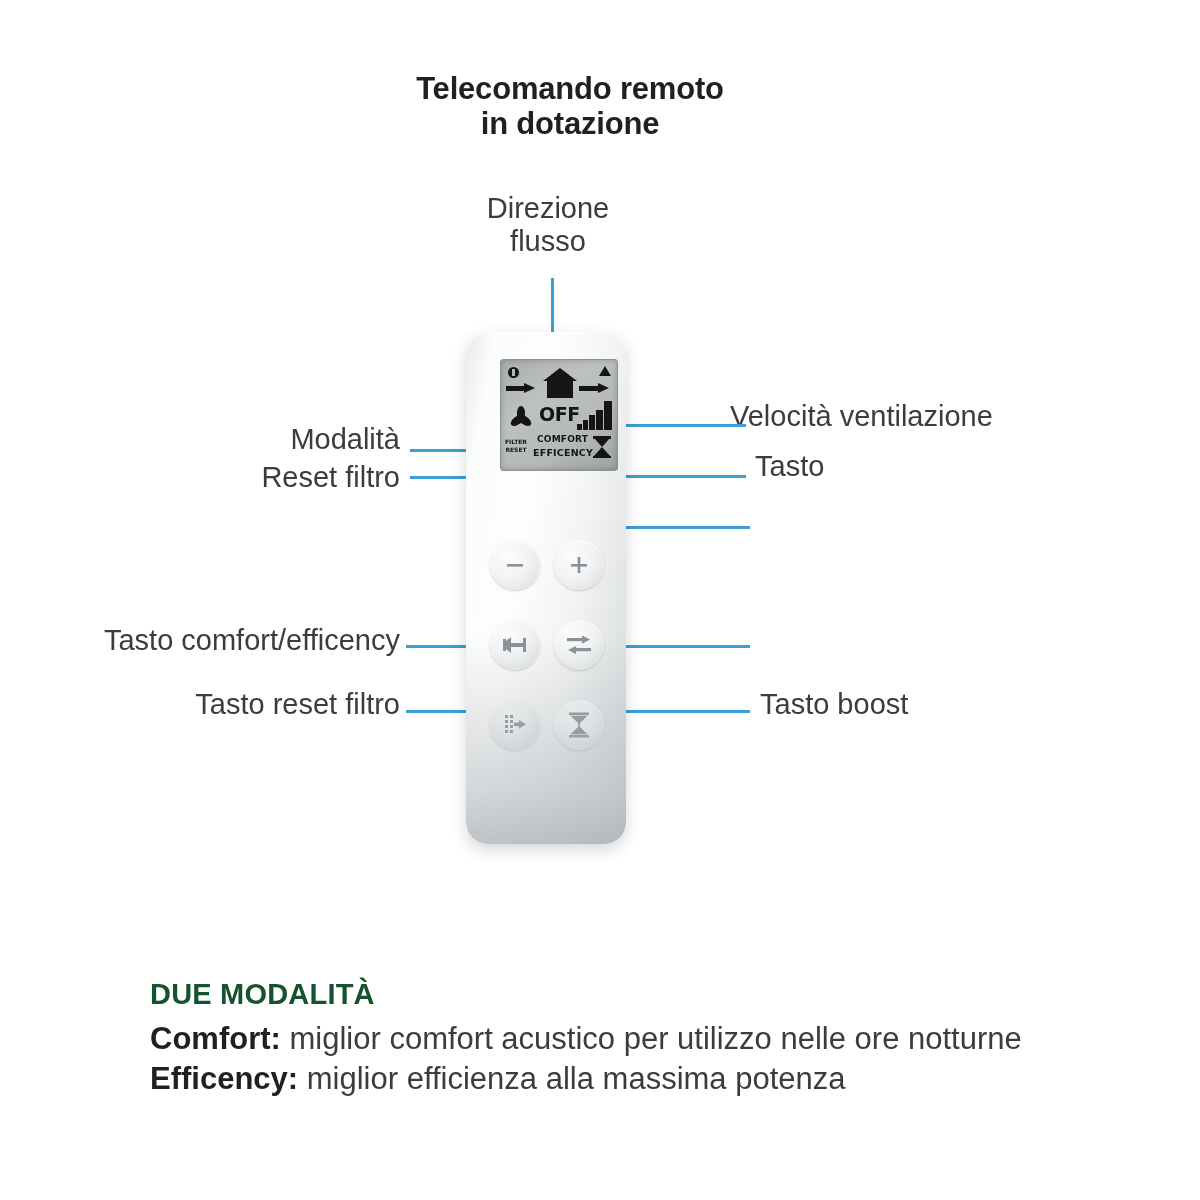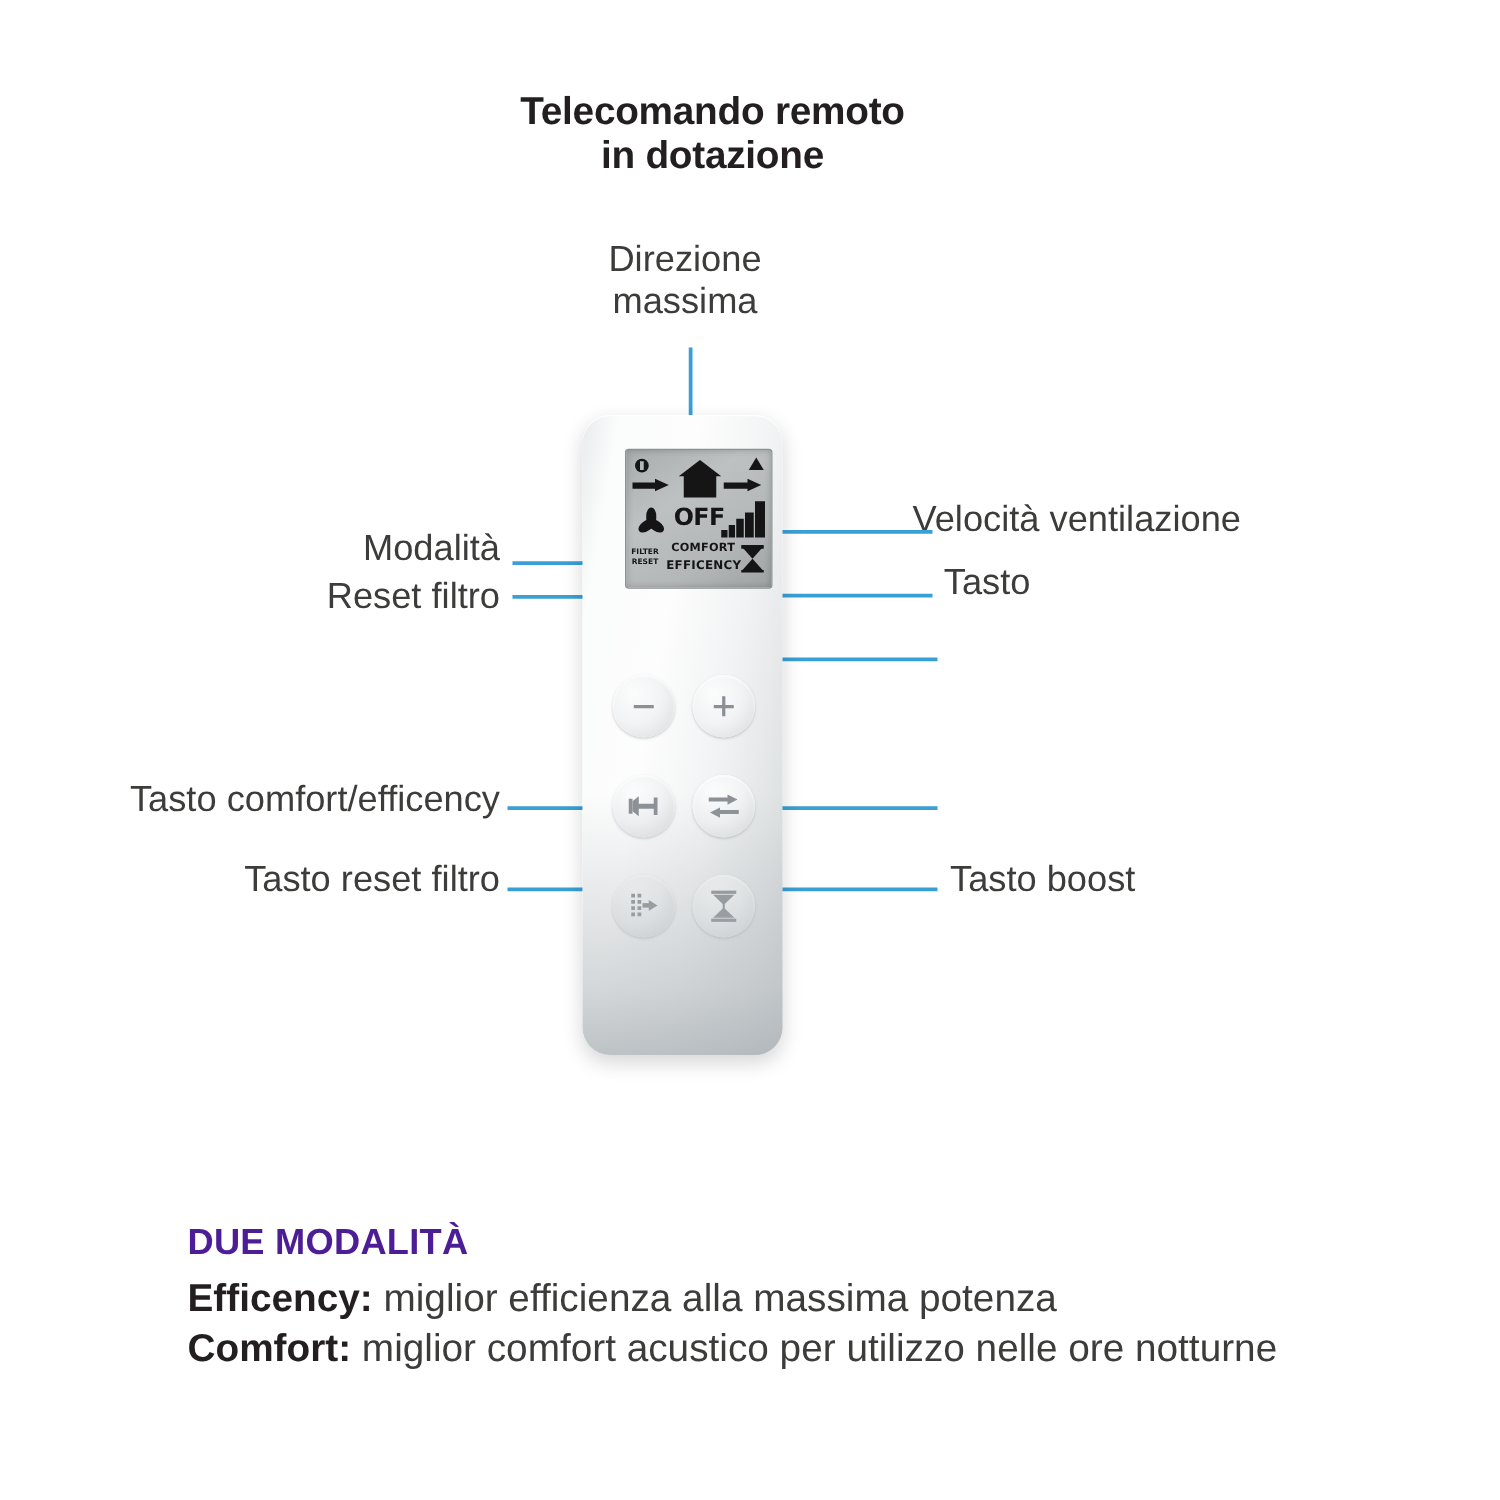--- a/index.html
+++ b/index.html
@@ -225,40 +225,40 @@
   #bottom-block {
     position: absolute;
     left: 150px;
     top: 978px;
     width: 1000px;
   }
   #due-modalita {
     font-weight: bold;
     font-size: 29px;
     letter-spacing: 0.2px;
-    color: #4c1d95;
+    color: #14532d;
     margin-bottom: 8px;
   }
   .mode-line {
     font-size: 31px;
     line-height: 1.28;
     color: #3c3c3b;
   }
   .mode-line b { color: #231f20; font-weight: bold; }
 </style>
 </head>
 <body>
 
 <div class="stage">
 
   <div id="title">Telecomando remoto
 in dotazione</div>
 
   <div class="label center" style="left:458px; top:192px; width:180px;">Direzione
-massima</div>
+flusso</div>
   <div class="conn v" style="left:551px; top:278px; height:96px;"></div>
 
   <div class="label right" style="left:120px; top:423px; width:280px;">Modalità</div>
   <div class="conn h" style="left:410px; top:449px; width:130px;"></div>
 
   <div class="label right" style="left:120px; top:461px; width:280px;">Reset filtro</div>
   <div class="conn h" style="left:410px; top:476px; width:105px;"></div>
 
   <div class="label left" style="left:730px; top:400px; width:420px;">Velocità ventilazione</div>
   <div class="conn h" style="left:594px; top:424px; width:152px;"></div>
@@ -409,21 +409,21 @@
       </div>
     </div>
 
     <div id="remote-bottom-shade"></div>
   </div>
 
   <div id="bottom-block">
     <div id="due-modalita">DUE MODALITÀ</div>
 
     <div class="mode-line">
+      <b>Comfort</b><b>: </b><span>miglior comfort acustico per utilizzo nelle ore notturne</span>
+    </div>
+
+    <div class="mode-line">
       <b>Efficency</b><b>: </b><span>miglior efficienza alla massima potenza</span>
     </div>
-
-    <div class="mode-line">
-      <b>Comfort</b><b>: </b><span>miglior comfort acustico per utilizzo nelle ore notturne</span>
-    </div>
   </div>
 
 </div>
 
 </body></html>

